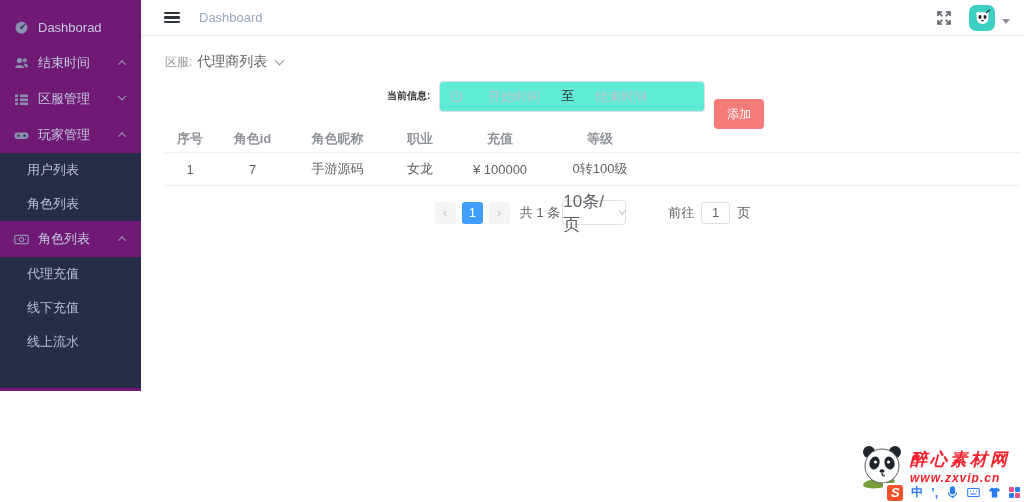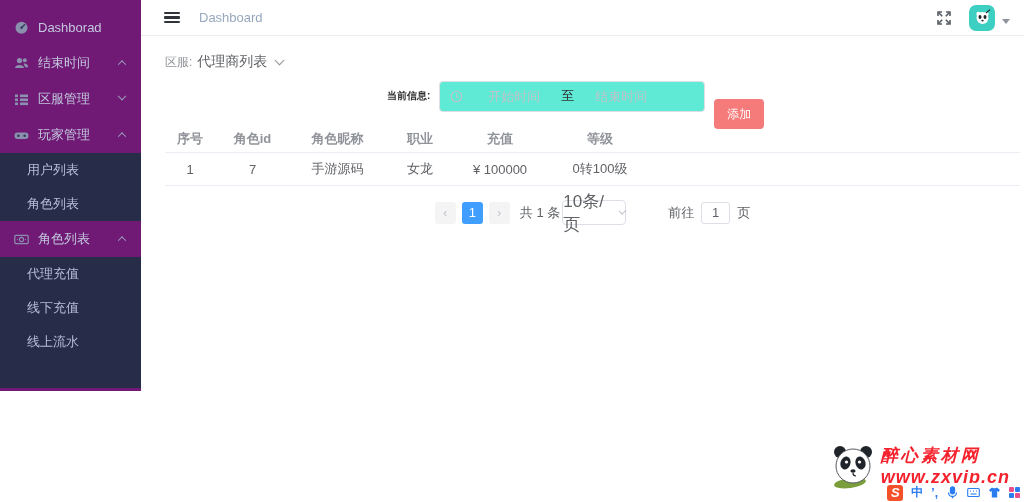--- a/index.html
+++ b/index.html
@@ -83,21 +83,21 @@
   .pg-select .chev3 { width:6px; height:6px; border-right:1.3px solid #c0c4cc;
     border-bottom:1.3px solid #c0c4cc; transform:rotate(45deg); margin-left:7px; margin-top:-3px; }
   .pg-goto { margin-left:42px; font-size:13px; color:#606266; display:flex; align-items:center; }
   .pg-input { width:29px; height:22px; border:1px solid #dcdfe6; border-radius:3px;
     text-align:center; font-size:13px; color:#606266; margin:0 7px; outline:none; font-family:inherit; }
 
   
   .watermark { position:absolute; right:14px; bottom:11px; display:flex; align-items:center; }
   .wm-text { margin-left:3px; }
   .wm-name { color:#f5222d; font-size:17px; font-weight:bold; font-style:italic; letter-spacing:3px; }
-  .wm-url { color:#f5222d; font-size:18px; font-weight:bold; font-style:italic; letter-spacing:1px; }
+  .wm-url { color:#f5222d; font-size:12px; font-weight:bold; font-style:italic; letter-spacing:1px; }
 
   
   .ime { position:absolute; right:0; bottom:0; height:19px; background:#fff;
     display:flex; align-items:center; padding:0 4px; gap:8px; z-index:5; }
   .sogou-logo { width:16px; height:16px; background:#f4502a; border-radius:3px; color:#fff;
     font-weight:bold; font-size:13px; font-style:italic; display:flex; align-items:center;
     justify-content:center; cursor:pointer; }
   .ime-txt { color:#2a7cf0; font-size:12px; font-weight:bold; cursor:pointer; }
   .ime-ic { width:13px; height:13px; display:flex; cursor:pointer; }
   .toolbox { display:grid; grid-template-columns:5px 5px; grid-gap:1px; cursor:pointer; }

